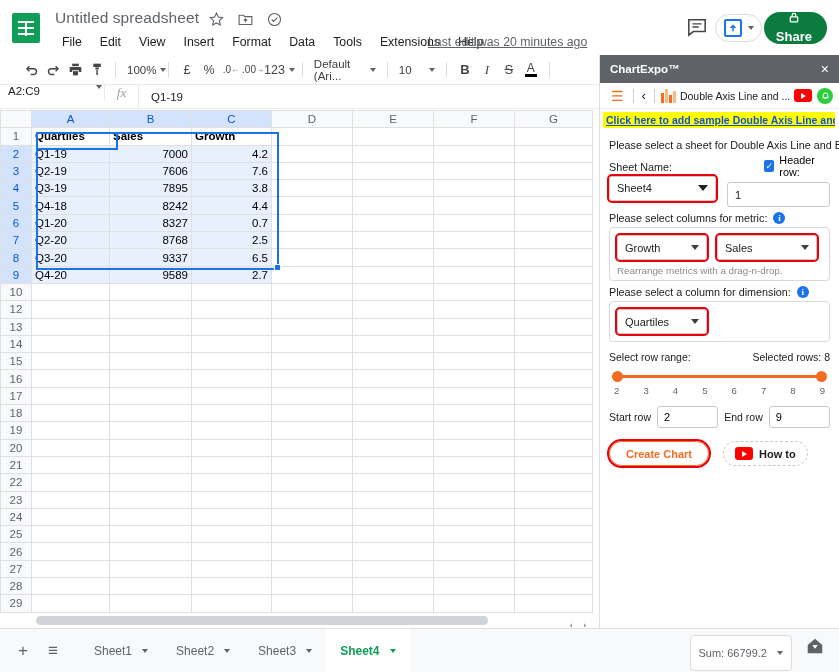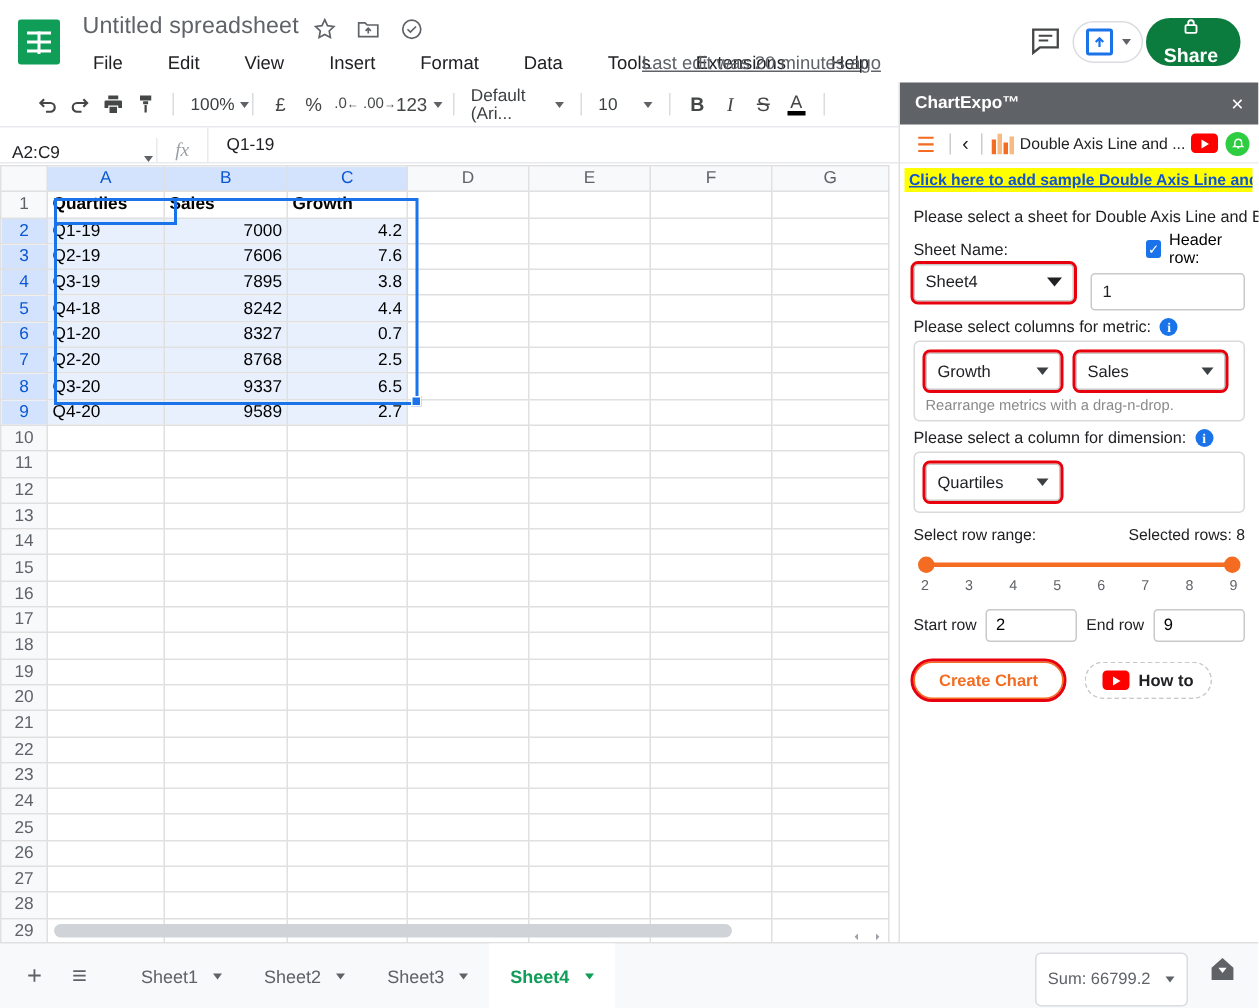--- a/index.html
+++ b/index.html
@@ -25,21 +25,21 @@
       linear-gradient(#fff,#fff) 0 6px/16px 2px no-repeat,
       linear-gradient(#fff,#fff) 0 12px/16px 2px no-repeat,
       linear-gradient(#fff,#fff) 7px 0/2px 15px no-repeat;
   }
   .doc-title {
     position:absolute; left:55px; top:9px; font-size:15.5px; color:#5f6368;
     letter-spacing:.1px; white-space:nowrap;
   }
   .title-icons { position:absolute; left:208px; top:11px; display:flex; gap:12px; align-items:center; }
   .ticon { width:17px; height:17px; color:#5f6368; display:block; }
-  .menu-bar { position:absolute; left:55px; top:33px; display:flex; gap:16px; align-items:center; }
+  .menu-bar { position:absolute; left:55px; top:33px; display:flex; gap:4px; align-items:center; }
   .menu-item {
     font-size:12.3px; color:#202124; padding:2px 7px; border-radius:3px; white-space:nowrap; cursor:default;
   }
   .last-edit {
     position:absolute; left:428px; top:35px; font-size:12.3px; color:#5f6368;
     text-decoration:underline; white-space:nowrap;
   }
   .comment-btn { position:absolute; right:131px; top:17px; width:22px; height:20px; }
   .present-btn {
     position:absolute; right:77px; top:14px; width:47px; height:28px;
@@ -64,21 +64,21 @@
   .tb-sep { width:1px; height:15px; background:#dadce0; margin:0 7px; }
   .tb-zoom { width:38px; justify-content:flex-start; padding-left:4px; font-size:11.5px; color:#3c4043; }
   .caret { display:inline-block; width:0;height:0;border-left:3.5px solid transparent;border-right:3.5px solid transparent;border-top:4px solid #5f6368; margin-left:4px; }
   .tb-font { width:70px; font-size:11.5px; color:#3c4043; justify-content:space-between; padding:0 4px; }
   .tb-size { width:44px; font-size:11.5px; color:#3c4043; justify-content:space-between; padding:0 4px; }
 
   
   .formulabar {
     position:absolute; left:0; top:84px; width:673px; height:25px;
     background:#fff; border-top:1px solid #e8eaed; border-bottom:1px solid #e8eaed;
-    display:flex; align-items:flex-end;
+    display:flex; align-items:flex-start;
   }
   .namebox { width:90px; padding-left:8px; font-size:11.5px; color:#202124; }
   .namebox-caret { width:14px; display:flex; align-items:center; justify-content:center; }
   .fx { width:34px; text-align:center; font-size:13px; color:#9aa0a6; font-style:italic; font-family:"Liberation Serif",serif; border-left:1px solid #e8eaed; }
   .formula-val { padding-left:12px; font-size:11.5px; color:#202124; border-left:1px solid #e8eaed; height:100%; display:flex; align-items:center; flex:1; }
 
   
   .gridwrap { position:absolute; left:0; top:110px; width:600px; height:518px; background:#fff; overflow:hidden; }
   table.grid { border-collapse:collapse; table-layout:fixed; }
   table.grid td, table.grid th { border:1px solid #e0e0e0; height:17.3px; font-size:11.5px; padding:0 3px; overflow:hidden; white-space:nowrap; }
@@ -427,30 +427,20 @@
             <th class="rowhead">10</th>
             <td class="c-a"></td>
             <td class="c-b"></td>
             <td class="c-c"></td>
             <td class="c-d"></td>
             <td class="c-e"></td>
             <td class="c-f"></td>
             <td class="c-g"></td>
           </tr>
           <tr>
-            <th class="rowhead">11</th>
-            <td class="c-a"></td>
-            <td class="c-b"></td>
-            <td class="c-c"></td>
-            <td class="c-d"></td>
-            <td class="c-e"></td>
-            <td class="c-f"></td>
-            <td class="c-g"></td>
-          </tr>
-          <tr>
             <th class="rowhead">12</th>
             <td class="c-a"></td>
             <td class="c-b"></td>
             <td class="c-c"></td>
             <td class="c-d"></td>
             <td class="c-e"></td>
             <td class="c-f"></td>
             <td class="c-g"></td>
           </tr>
           <tr>

